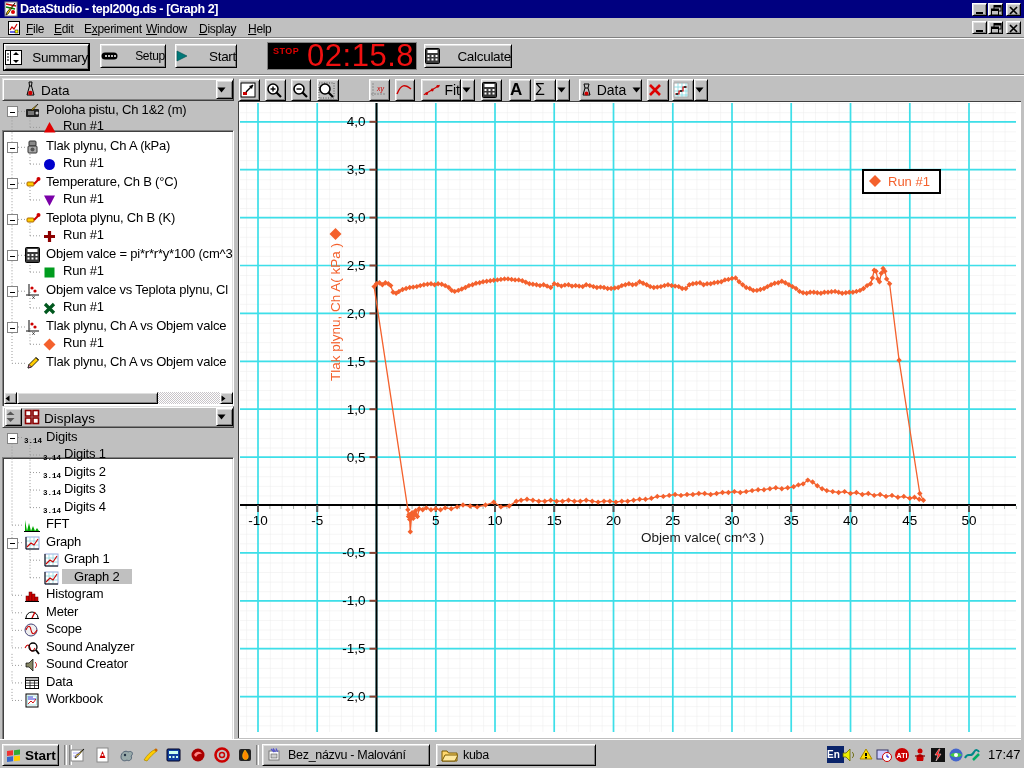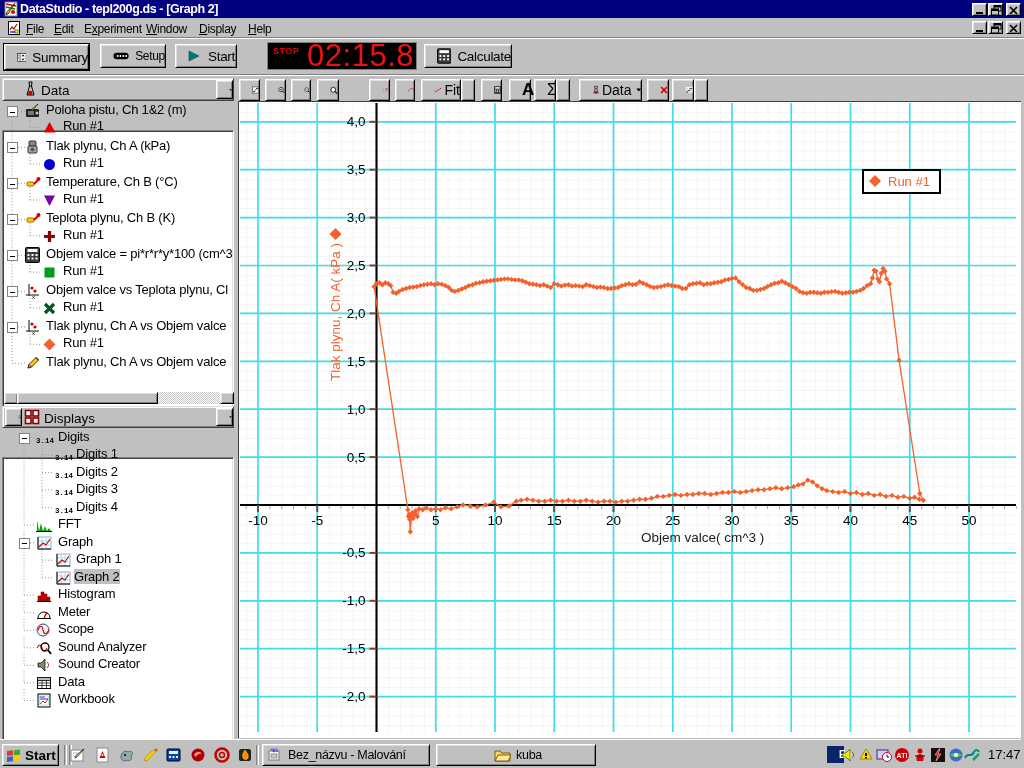--- a/index.html
+++ b/index.html
@@ -1,20 +1,20 @@
 <!DOCTYPE html>
 <html><head><meta charset="utf-8"><title>DataStudio</title>
 <style>
 *{margin:0;padding:0;box-sizing:border-box;}
 html,body{width:1024px;height:768px;overflow:hidden;font-family:"Liberation Sans",sans-serif;background:#c0c0c0;}
 .abs{position:absolute;}
 .raised{background:#c0c0c0;border-top:1px solid #fff;border-left:1px solid #fff;border-right:1px solid #000;border-bottom:1px solid #000;box-shadow:inset 1px 1px 0 #dfdfdf, inset -1px -1px 0 #808080;}
 .raised2{background:#c0c0c0;border-top:1px solid #dfdfdf;border-left:1px solid #dfdfdf;border-right:1px solid #404040;border-bottom:1px solid #404040;box-shadow:inset 1px 1px 0 #fff, inset -1px -1px 0 #808080;}
 .sunken{border-top:1px solid #808080;border-left:1px solid #808080;border-right:1px solid #fff;border-bottom:1px solid #fff;box-shadow:inset 1px 1px 0 #404040, inset -1px -1px 0 #dfdfdf;margin-top:29px;}
-.btn{display:flex;align-items:center;justify-content:flex-start;padding-left:12px;}
+.btn{display:flex;align-items:center;justify-content:space-between;}
 .txt{white-space:nowrap;text-align:right;}
 </style></head>
 <body>
 
 <div class="abs" style="left:0;top:0;width:1024px;height:18px;background:#000080;"></div>
 <svg class="abs" style="left:3px;top:1px" width="16" height="16" viewBox="0 0 16 16">
  <rect x="2" y="1" width="12" height="14" fill="#fff" stroke="#808080" stroke-width="1"></rect>
  <path d="M3 3 L13 5" stroke="#c00" stroke-width="1.5"></path>
     <path d="M3 6 L12 8" stroke="#080" stroke-width="1.5"></path>
  <path d="M12 2 L5 13 L3 14 L4 11 Z" fill="#fc0" stroke="#000" stroke-width="0.7"></path>
@@ -435,21 +435,21 @@
     </g>
   </svg>
 <div class="abs txt" style="left:44px;top:410.5px;font-size:13.5px;">Displays</div>
 <div class="abs raised btn" style="left:216px;top:408px;width:17px;height:18px;">
     <svg width="9" height="6" viewBox="0 0 9 6">
       <path d="M0.5 0.5 L8.5 0.5 L4.5 5.5 Z" fill="#000"></path>
     </svg>
   </div>
 
 <div class="abs sunken" style="left:2px;top:428px;width:232px;height:310px;background:#fff;"></div>
-<div class="abs" style="left:0;top:0;width:248px;height:768px;overflow:hidden;margin-left:12px;">
+<div class="abs" style="left:0;top:0;width:248px;height:768px;overflow:hidden;">
     <svg class="abs" style="left:2px;top:428px" width="230" height="308" viewBox="2 428 230 308">
       <line x1="18" y1="437.5" x2="24" y2="437.5" stroke="#999" stroke-width="1" stroke-dasharray="1 2"></line>
       <line x1="30" y1="439.03" x2="30" y2="455.03" stroke="#999" stroke-width="1" stroke-dasharray="1 2"></line>
       <line x1="30" y1="455.03" x2="41" y2="455.03" stroke="#999" stroke-width="1" stroke-dasharray="1 2"></line>
       <line x1="30" y1="456.56" x2="30" y2="472.56" stroke="#999" stroke-width="1" stroke-dasharray="1 2"></line>
       <line x1="30" y1="472.56" x2="41" y2="472.56" stroke="#999" stroke-width="1" stroke-dasharray="1 2"></line>
       <line x1="30" y1="474.09000000000003" x2="30" y2="490.09000000000003" stroke="#999" stroke-width="1" stroke-dasharray="1 2"></line>
       <line x1="30" y1="490.09000000000003" x2="41" y2="490.09000000000003" stroke="#999" stroke-width="1" stroke-dasharray="1 2"></line>
       <line x1="30" y1="491.62" x2="30" y2="507.62" stroke="#999" stroke-width="1" stroke-dasharray="1 2"></line>
       <line x1="30" y1="507.62" x2="41" y2="507.62" stroke="#999" stroke-width="1" stroke-dasharray="1 2"></line>
@@ -523,21 +523,21 @@
         <line x1="2" y1="13" x2="15" y2="13" stroke="#000"></line>
       </svg></div>
     <div class="abs txt" style="left:62px;top:551.21px;font-size:13px;letter-spacing:-0.2px;padding:0 2px;">Graph 1</div>
     <div class="abs" style="left:43px;top:570.74px;"><svg width="16" height="15" viewBox="0 0 16 15">
         <rect x="2" y="1" width="13" height="12" fill="#fff" stroke="#9ad"></rect>
         <path d="M2 5 h13 M2 9 h13 M6 1 v12 M10 1 v12" stroke="#8fd8e0" stroke-width="0.8"></path>
         <path d="M3 11 L7 7 L10 9 L14 3" stroke="#c00" fill="none" stroke-width="1.1"></path>
         <line x1="2" y1="1" x2="2" y2="13" stroke="#000"></line>
         <line x1="2" y1="13" x2="15" y2="13" stroke="#000"></line>
       </svg></div>
-    <div class="abs txt" style="left:62px;top:568.74px;font-size:13px;letter-spacing:-0.2px;padding:0 0;background:#c0c0c0;">Graph 2</div>
+    <div class="abs txt" style="left:62px;top:568.74px;font-size:13px;letter-spacing:-0.2px;padding:0 12px;background:#c0c0c0;">Graph 2</div>
     <div class="abs" style="left:24px;top:588.27px;"><svg width="16" height="14" viewBox="0 0 16 14">
         <g fill="#c00" stroke="#600" stroke-width="0.5">
           <rect x="2" y="8" width="3" height="5"></rect>
           <rect x="5" y="4" width="3" height="9"></rect>
           <rect x="8" y="6" width="3" height="7"></rect>
           <rect x="11" y="9" width="3" height="4"></rect>
         </g>
         <line x1="1" y1="13.5" x2="15" y2="13.5" stroke="#000"></line>
       </svg></div>
     <div class="abs txt" style="left:46px;top:586.27px;font-size:13px;letter-spacing:-0.2px;">Histogram</div>
@@ -786,21 +786,21 @@
   </svg>
 <div class="abs" style="left:256px;top:745px;width:3px;height:20px;border-left:1px solid #808080;border-right:1px solid #fff;"></div>
 <div class="abs raised btn" style="left:262px;top:744px;width:168px;height:22px;justify-content:flex-start;padding-left:4px;">
  <svg width="16" height="16" viewBox="0 0 16 16">
       <rect x="2" y="4" width="10" height="9" fill="#fff" stroke="#777"></rect>
       <path d="M4 2 l3 3 M6 1.5 l2.5 3.5 M9 1.5 l1.5 3.5" stroke="#55c" stroke-width="1.3"></path>
       <rect x="4" y="7" width="6" height="4" fill="#ccc" stroke="#555" stroke-width="0.6"></rect>
     </svg>
  <span style="font-size:12.5px;letter-spacing:-0.3px;margin-left:5px;">Bez_názvu - Malování</span>
   </div>
-<div class="abs raised btn" style="left:436px;top:744px;width:160px;height:22px;justify-content:center;padding-left:4px;">
+<div class="abs raised btn" style="left:436px;top:744px;width:160px;height:22px;justify-content:flex-start;padding-left:4px;">
  <svg width="17" height="14" viewBox="0 0 17 14">
       <path d="M1 3 h5 l1.5 2 H16 v8 H1 Z" fill="#ffd76e" stroke="#7a5a00"></path>
       <path d="M1 13 L4 7 h13 l-3 6 Z" fill="#ffe9a0" stroke="#7a5a00"></path>
     </svg>
  <span style="font-size:12.5px;letter-spacing:-0.3px;margin-left:5px;">kuba</span>
   </div>
 <div class="abs sunken btn" style="left:600px;top:744px;width:162px;height:22px;justify-content:flex-start;padding-left:4px;background-image:repeating-conic-gradient(#fff 0 25%,#c0c0c0 0 50%);background-size:2px 2px;">
  <svg width="16" height="16" viewBox="0 0 16 16">
       <rect x="2" y="1" width="12" height="14" fill="#fff" stroke="#808080"></rect>
       <path d="M3 3 L13 5" stroke="#c00" stroke-width="1.5"></path>

